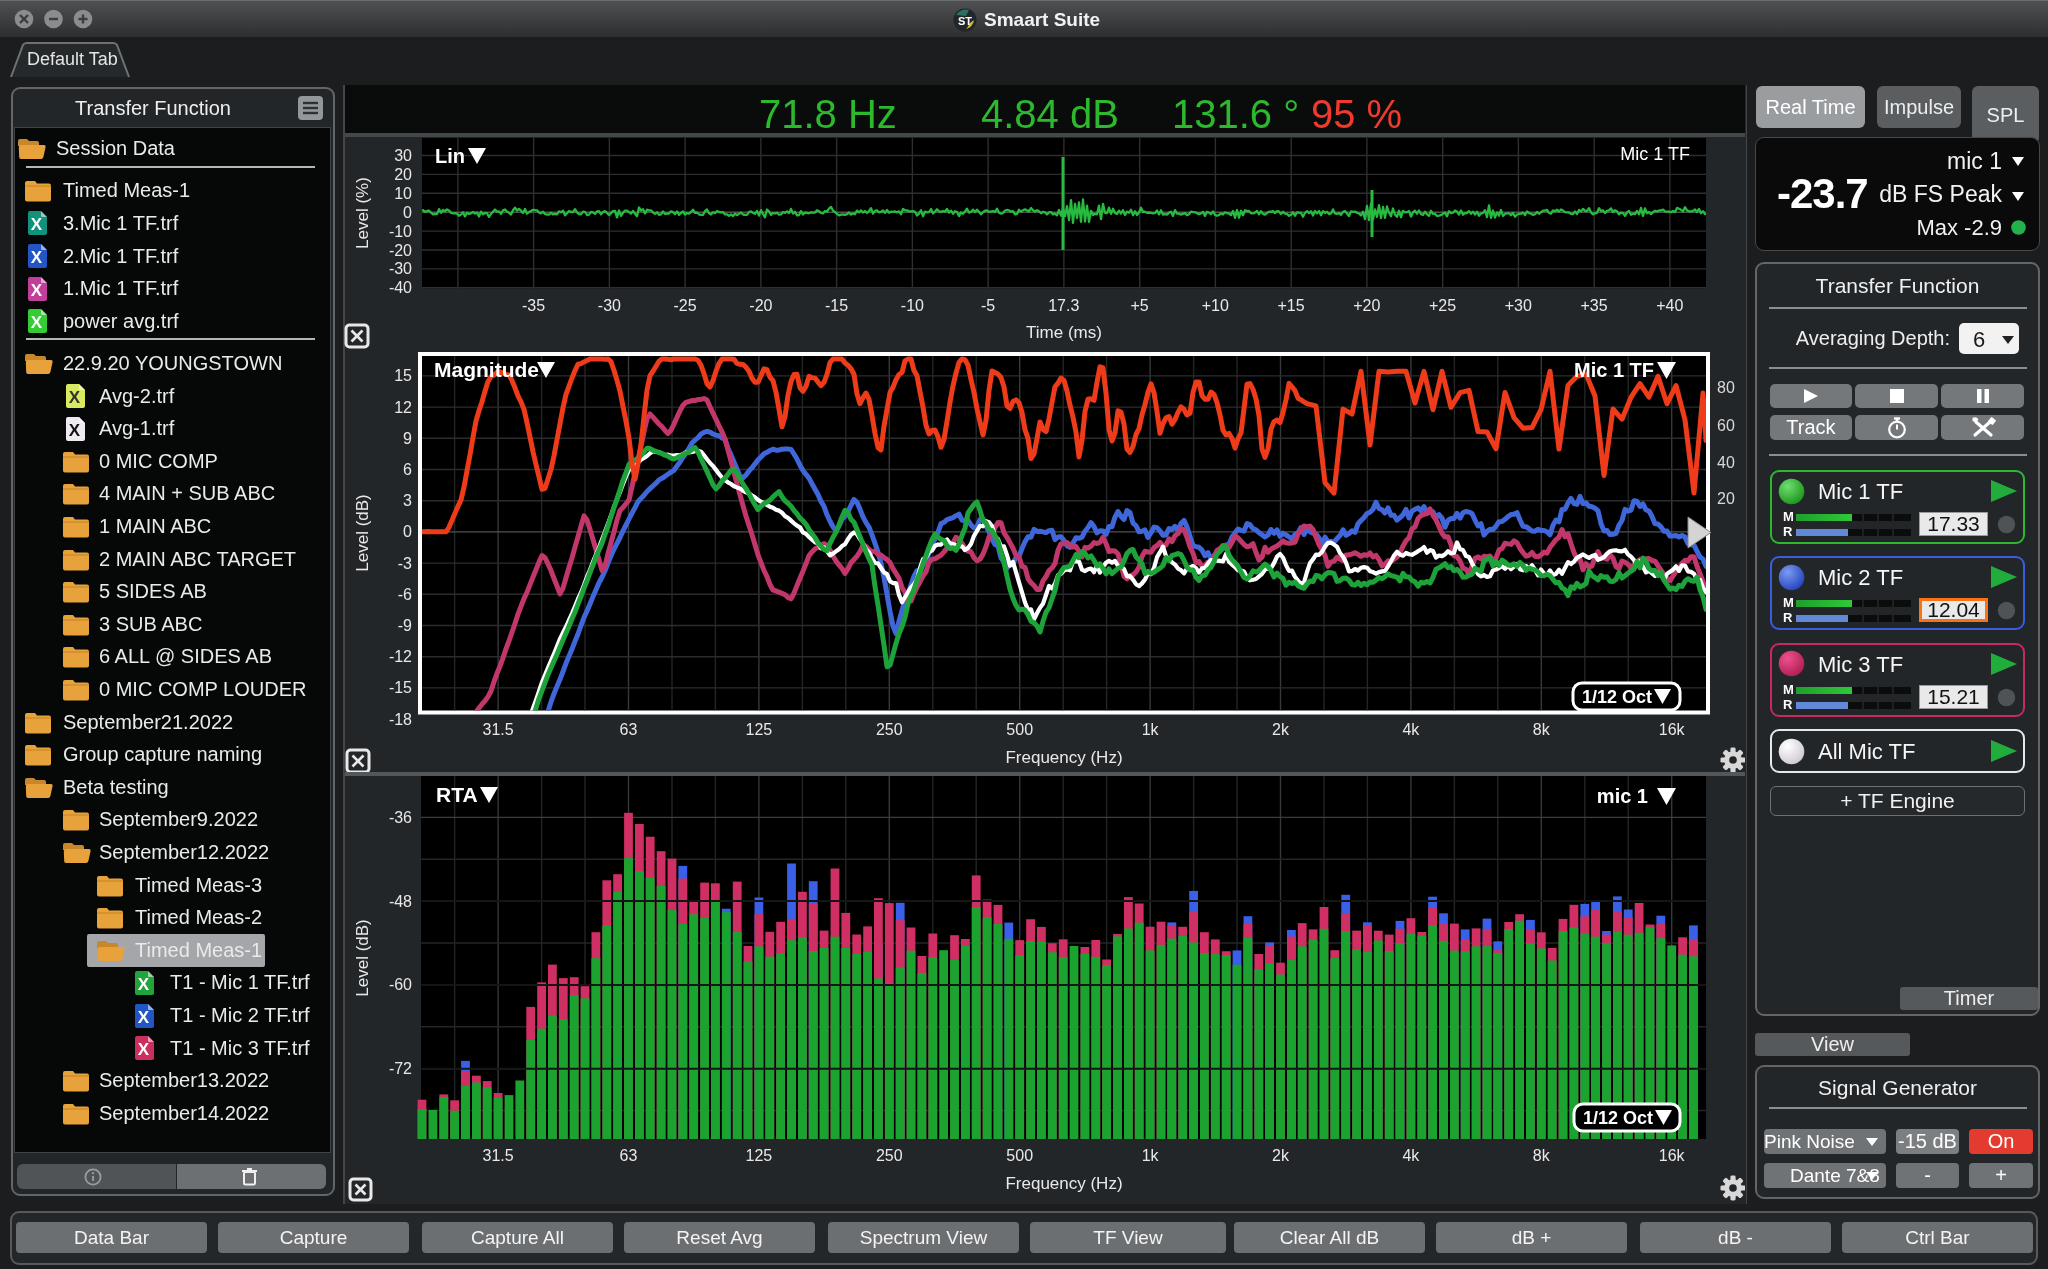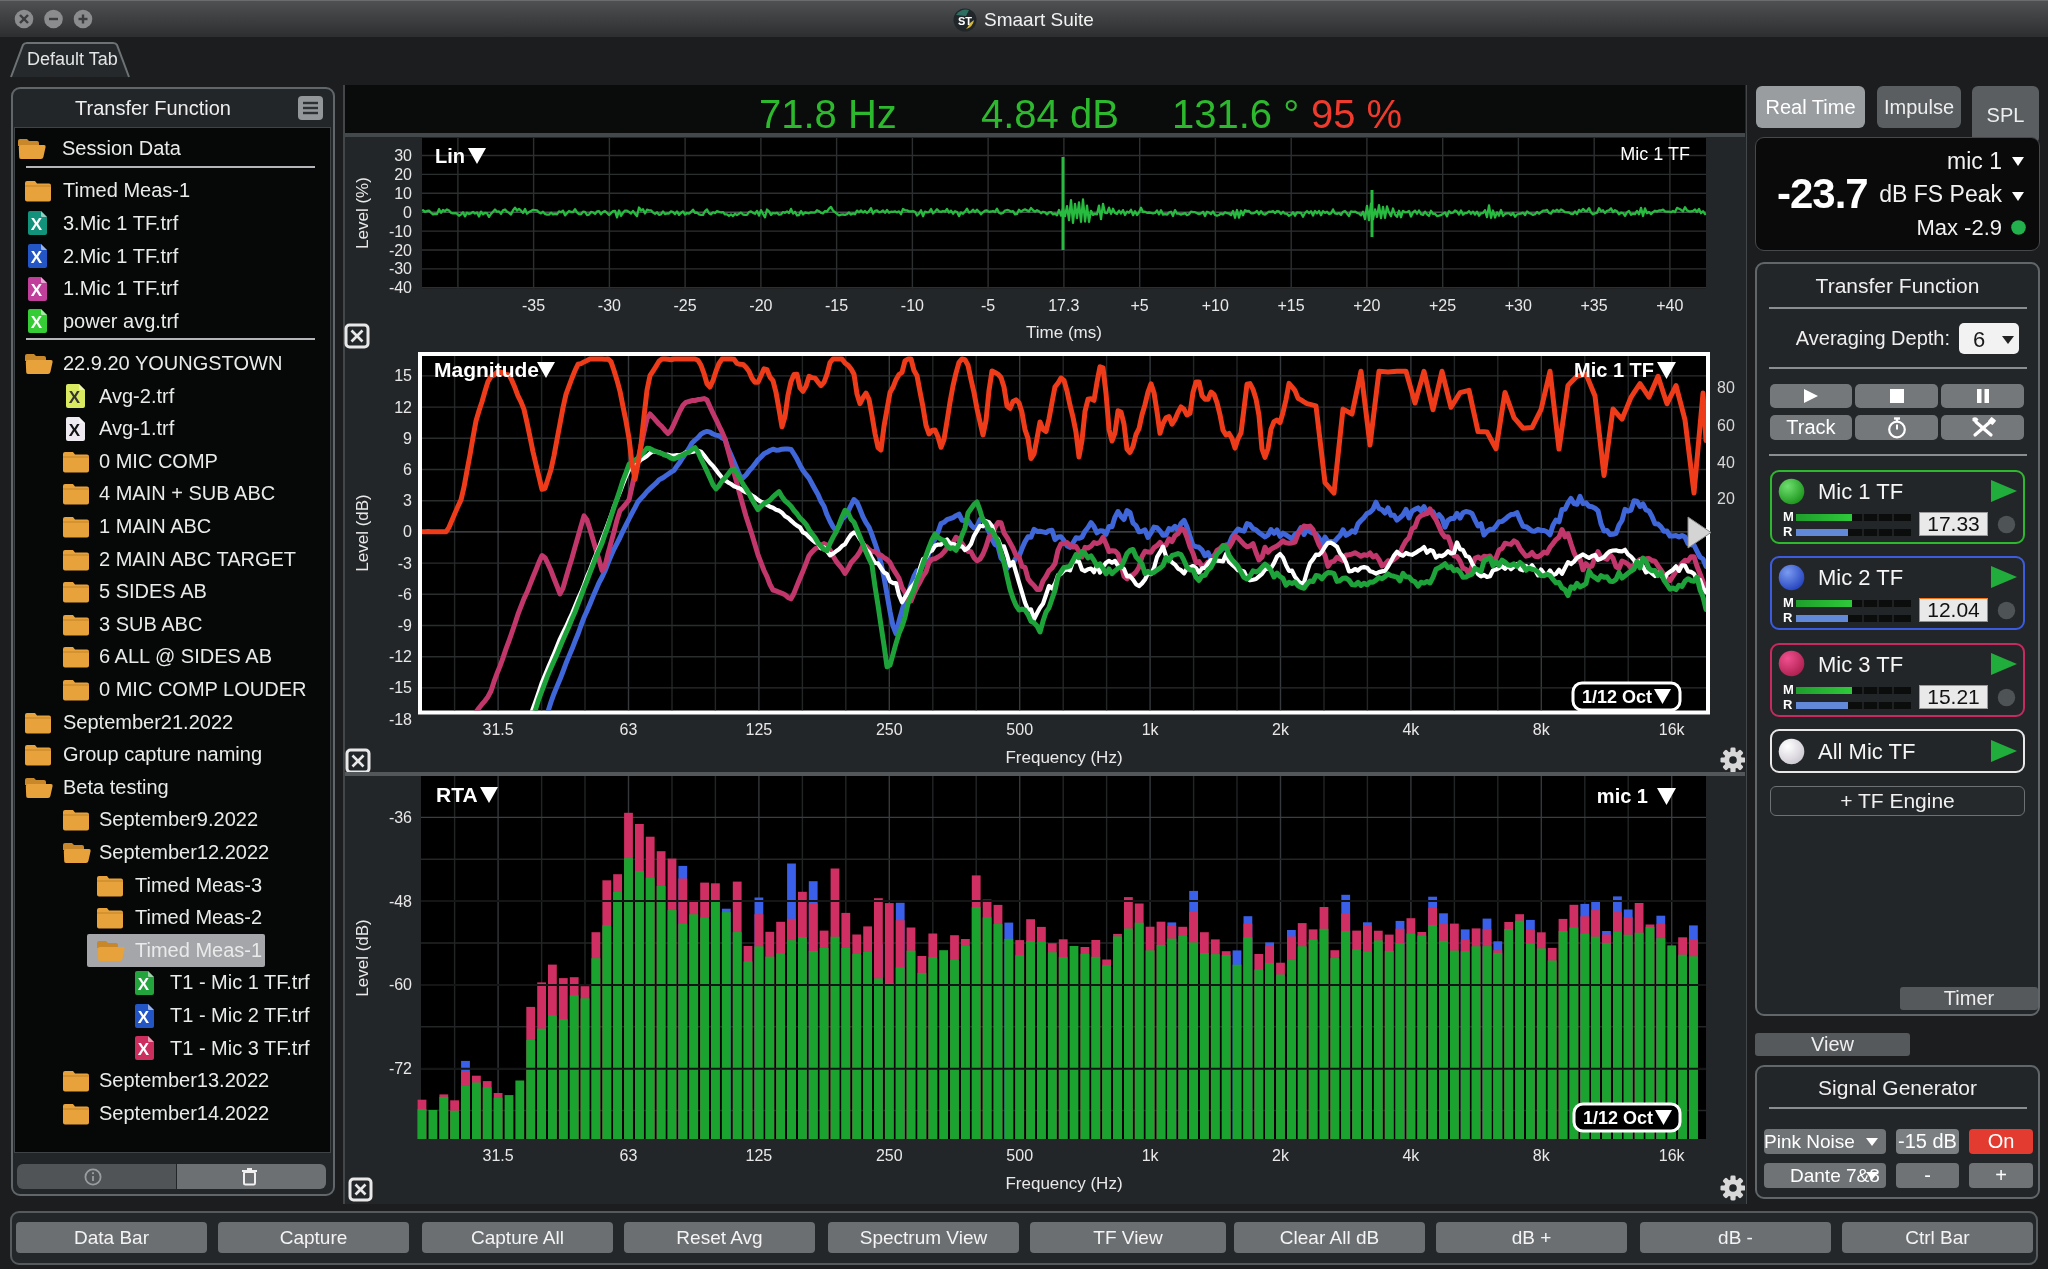--- a/index.html
+++ b/index.html
@@ -25,21 +25,21 @@
   <line x1="78.5" y1="19" x2="87.5" y2="19"></line>
       <line x1="83" y1="14.5" x2="83" y2="23.5"></line>
  </g>
 </svg>
 <svg class="abs" style="left:952px;top:7px" width="26" height="26">
   <circle cx="13" cy="13" r="11.5" fill="#20262a"></circle>
   <path d="M4 8 a11 11 0 0 1 13 -5 l-3 6 z" fill="#2e6e62"></path>
   <path d="M14 22 q7 -2 8 -9 l-4 3 q-2 4 -4 6z" fill="#d8b832"></path>
   <text x="13" y="17.5" font-size="11" font-weight="bold" fill="#fff" text-anchor="middle">ST</text>
 </svg>
-<div class="abs" style="left:984px;top:9px;font-size:19px;font-weight:normal;color:#f2f2f2">Smaart Suite</div>
+<div class="abs" style="left:984px;top:9px;font-size:19px;font-weight:bold;color:#f2f2f2">Smaart Suite</div>
 
 <svg class="abs" style="left:0px;top:41px" width="150" height="37">
   <path d="M11 36 L23 4 Q24 2 27 2 L113 2 Q116 2 117 4 L129 36" fill="#26292b" stroke="#6d7274" stroke-width="2"></path>
 </svg>
 <div class="abs" style="left:27px;top:49px;font-size:18px;color:#e4e5e5">Default Tab</div>
 
 <div class="panel" style="left:11px;top:87px;width:324px;height:1109px"></div>
 <div class="abs" style="left:48px;top:97px;width:210px;text-align:center;font-size:20px;color:#eee">Transfer Function</div>
 <div class="abs" style="left:298px;top:96px;width:25px;height:24px;background:#93979a;border-radius:4px"></div>
 <svg class="abs" style="left:298px;top:96px" width="25" height="24">
@@ -51,21 +51,21 @@
 </svg>
 <div class="abs" style="left:14px;top:127px;width:317px;height:1026px;background:#060707;border:1px solid #3f4346;overflow:hidden">
 </div>
 
 <div class="abs" style="left:14px;top:127px;width:317px;height:1026px;overflow:hidden">
     <div class="abs" style="left:-14px;top:-127px;width:2048px;height:1269px">
 <svg class="abs" style="left:17px;top:136.0px" width="30" height="24" viewBox="0 0 30 24">
         <path d="M1 5 q0 -2 2 -2 h7 l2 2 h8 q2 0 2 2 v3 h-21 z" fill="#c8882a"></path>
         <path d="M4 9 h23 q2 0 1.6 2 l-2.2 10 q-0.4 2 -2.4 2 h-20 q-2 0 -1.8 -2 l-0.4 -10 q0 -2 2.2 -2 z" fill="#e8a23b"></path>
       </svg>
-      <div class="abs treetxt" style="left:62px;top:137.0px">Session Data</div>
+      <div class="abs treetxt" style="left:56px;top:137.0px">Session Data</div>
 <div class="abs" style="left:26px;top:166px;width:289px;height:1.6px;background:#b3b7b9"></div>
 <svg class="abs" style="left:24px;top:178.29999999999998px" width="30" height="24" viewBox="0 0 30 24">
         <path d="M1 5 q0 -2 2 -2 h8 l2 2.5 h12 q2 0 2 2 v14 q0 2 -2 2 h-22 q-2 0 -2 -2 z" fill="#e8a23b"></path>
         <path d="M1 8 h26" stroke="#c8882a" stroke-width="1.2"></path>
       </svg>
       <div class="abs treetxt" style="left:63px;top:179.3px">Timed Meas-1</div>
 <svg class="abs" style="left:26px;top:210.39999999999998px" width="22" height="26" viewBox="0 0 22 26">
         <path d="M2 3 q0-2 2-2 h11 l6 6 v16 q0 2 -2 2 h-15 q-2 0 -2 -2 z" fill="#12917b"></path>
         <path d="M15 1 l6 6 h-5 q-1 0 -1 -1 z" fill="#fff" opacity="0.55"></path>
         <text x="10.5" y="20" font-family="Liberation Sans" font-size="17" font-weight="bold" fill="#fff" text-anchor="middle">X</text>
@@ -868,21 +868,21 @@
 <div class="abs" style="left:1796px;top:600px;width:115px;height:7px;background:#0b0c0c"></div>
 <div class="abs" style="left:1796px;top:600px;width:56px;height:7px;background:linear-gradient(90deg,#1f9e2c,#2ec93a)"></div>
 <div class="abs" style="left:1796px;top:615px;width:115px;height:7px;background:#0b0c0c"></div>
 <div class="abs" style="left:1796px;top:615px;width:52px;height:7px;background:#6288d8"></div>
 <div class="abs" style="left:1862px;top:600px;width:2px;height:7px;background:#1e2021"></div>
 <div class="abs" style="left:1862px;top:615px;width:2px;height:7px;background:#1e2021"></div>
 <div class="abs" style="left:1877px;top:600px;width:2px;height:7px;background:#1e2021"></div>
 <div class="abs" style="left:1877px;top:615px;width:2px;height:7px;background:#1e2021"></div>
 <div class="abs" style="left:1892px;top:600px;width:2px;height:7px;background:#1e2021"></div>
 <div class="abs" style="left:1892px;top:615px;width:2px;height:7px;background:#1e2021"></div>
-<div class="abs" style="left:1919px;top:598px;width:69px;height:24px;background:#e9e9e9;border:1px solid #f97316;display:flex;align-items:center;justify-content:center;font-size:21px;color:#111">12.04</div>
+<div class="abs" style="left:1919px;top:598px;width:69px;height:24px;background:#e9e9e9;border:3px solid #f97316;display:flex;align-items:center;justify-content:center;font-size:21px;color:#111">12.04</div>
 <svg class="abs" style="left:1997px;top:601px" width="19" height="19">
     <circle cx="9.5" cy="9.5" r="8.7" fill="#4e5356"></circle>
   </svg>
 <div class="abs" style="left:1770px;top:643px;width:255px;height:74px;border:2.5px solid #c62a5e;border-radius:9px"></div>
 <svg class="abs" style="left:1778px;top:650px" width="27" height="27">
     <defs>
       <radialGradient id="g643" cx="0.35" cy="0.3" r="0.8">
         <stop offset="0" stop-color="#f05090"></stop>
         <stop offset="1" stop-color="#a81c4a"></stop>
       </radialGradient>

